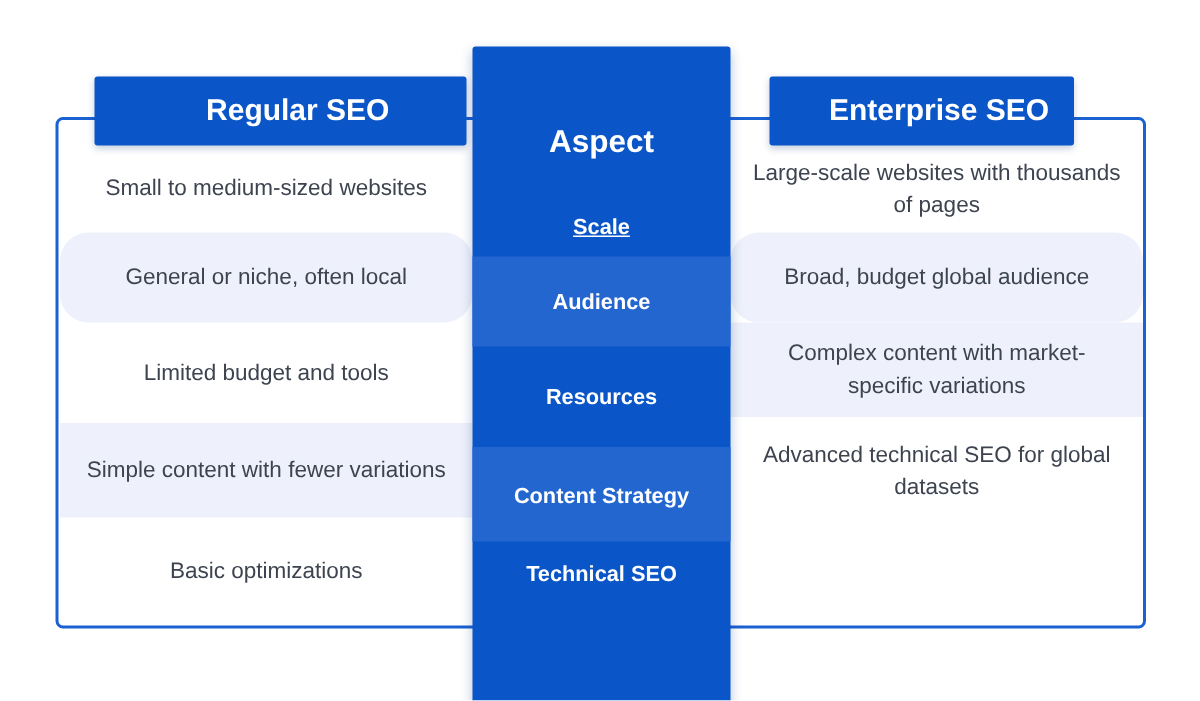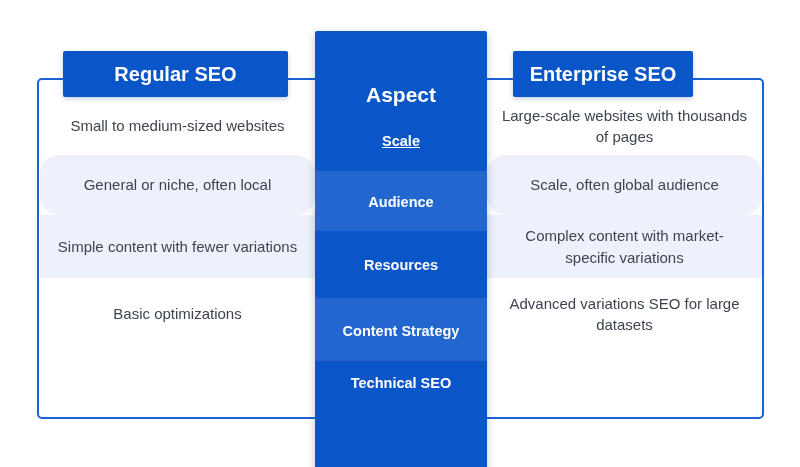--- a/index.html
+++ b/index.html
@@ -67,69 +67,73 @@
     transform:translate(-50%,-50%);
     color:var(--white);font-size:21px;font-weight:bold;
     white-space:nowrap;
   }
   .aspect .alabel{
     position:absolute;left:50%;
     transform:translate(-50%,-50%);
     color:var(--white);font-size:14.5px;font-weight:bold;
     white-space:nowrap;
   }
-  .alabel.l0{top:110px;text-decoration:underline;} .alabel.l1{top:171px;} .alabel.l2{top:234px;}
+  .alabel.l0{top:121px;text-decoration:underline;} .alabel.l1{top:171px;} .alabel.l2{top:234px;}
   .alabel.l3{top:300px;} .alabel.l4{top:352px;}
   
   .hbox{
     position:absolute;top:51px;height:46px;
     display:flex;align-items:center;justify-content:center;
     background:var(--dark-blue);
     color:var(--white);font-size:20px;font-weight:bold;
     border-radius:2px;
     box-shadow:0 2px 5px rgba(10,50,120,0.22);
     z-index:4;
+    padding-left:23px;
   }
   .hbox.left{left:63px;width:225px;}
   .hbox.right{left:513px;width:180px;}
 </style>
 </head>
 <body>
 
 <div class="canvas">
 
   <div class="frame"></div>
 
   <div class="col left">
     <div class="cell h0">
       <span>Small to medium-sized websites</span>
     </div>
     <div class="cell h1 alt">
       <span>General or niche, often local</span>
     </div>
+    <div class="cell h2">
+      <span>Limited budget and tools</span>
+    </div>
     <div class="cell h3 alt">
       <span>Simple content with fewer variations</span>
     </div>
     <div class="cell h4">
       <span>Basic optimizations</span>
     </div>
   </div>
 
   <div class="col right">
     <div class="cell h0">
       <span>Large-scale websites with thousands of pages</span>
     </div>
     <div class="cell h1 alt">
-      <span>Scale, often global audience</span>
+      <span>Broad, budget global audience</span>
     </div>
     <div class="cell h3 alt">
       <span>Complex content with market-specific variations</span>
     </div>
     <div class="cell h4">
-      <span>Advanced variations SEO for large datasets</span>
+      <span>Advanced technical SEO for global datasets</span>
     </div>
   </div>
 
   <div class="aspect">
     <div class="band b1"></div>
     <div class="band b2"></div>
     <div class="atitle">Aspect</div>
     <div class="alabel l0">Scale</div>
     <div class="alabel l1">Audience</div>
     <div class="alabel l2">Resources</div>

